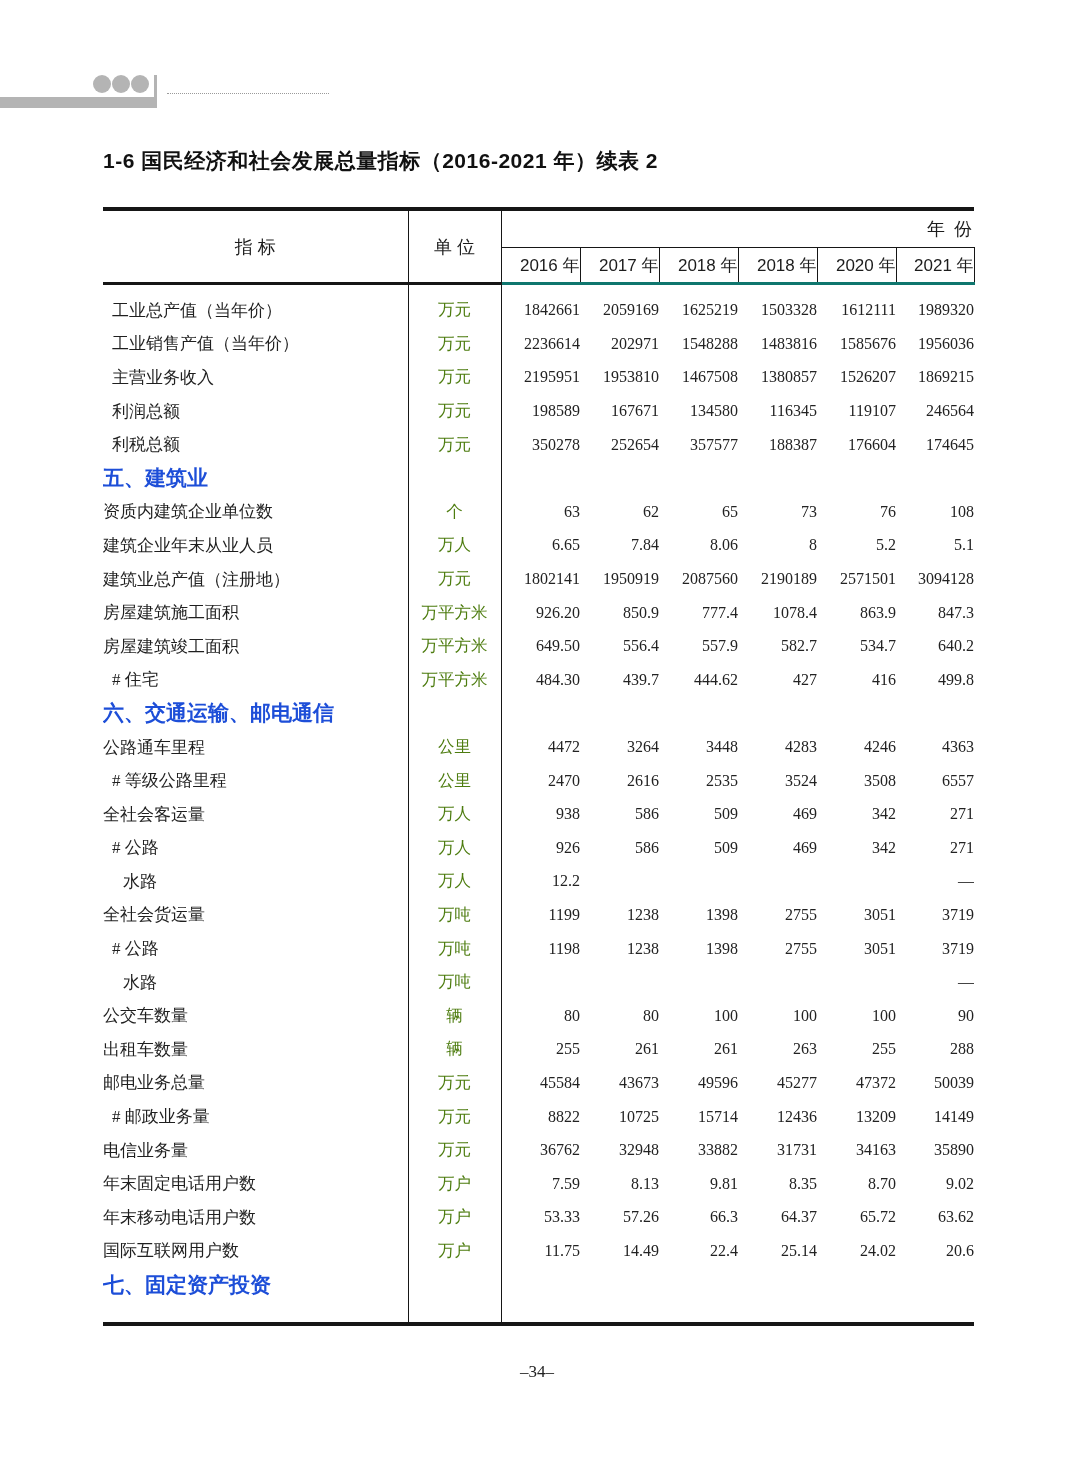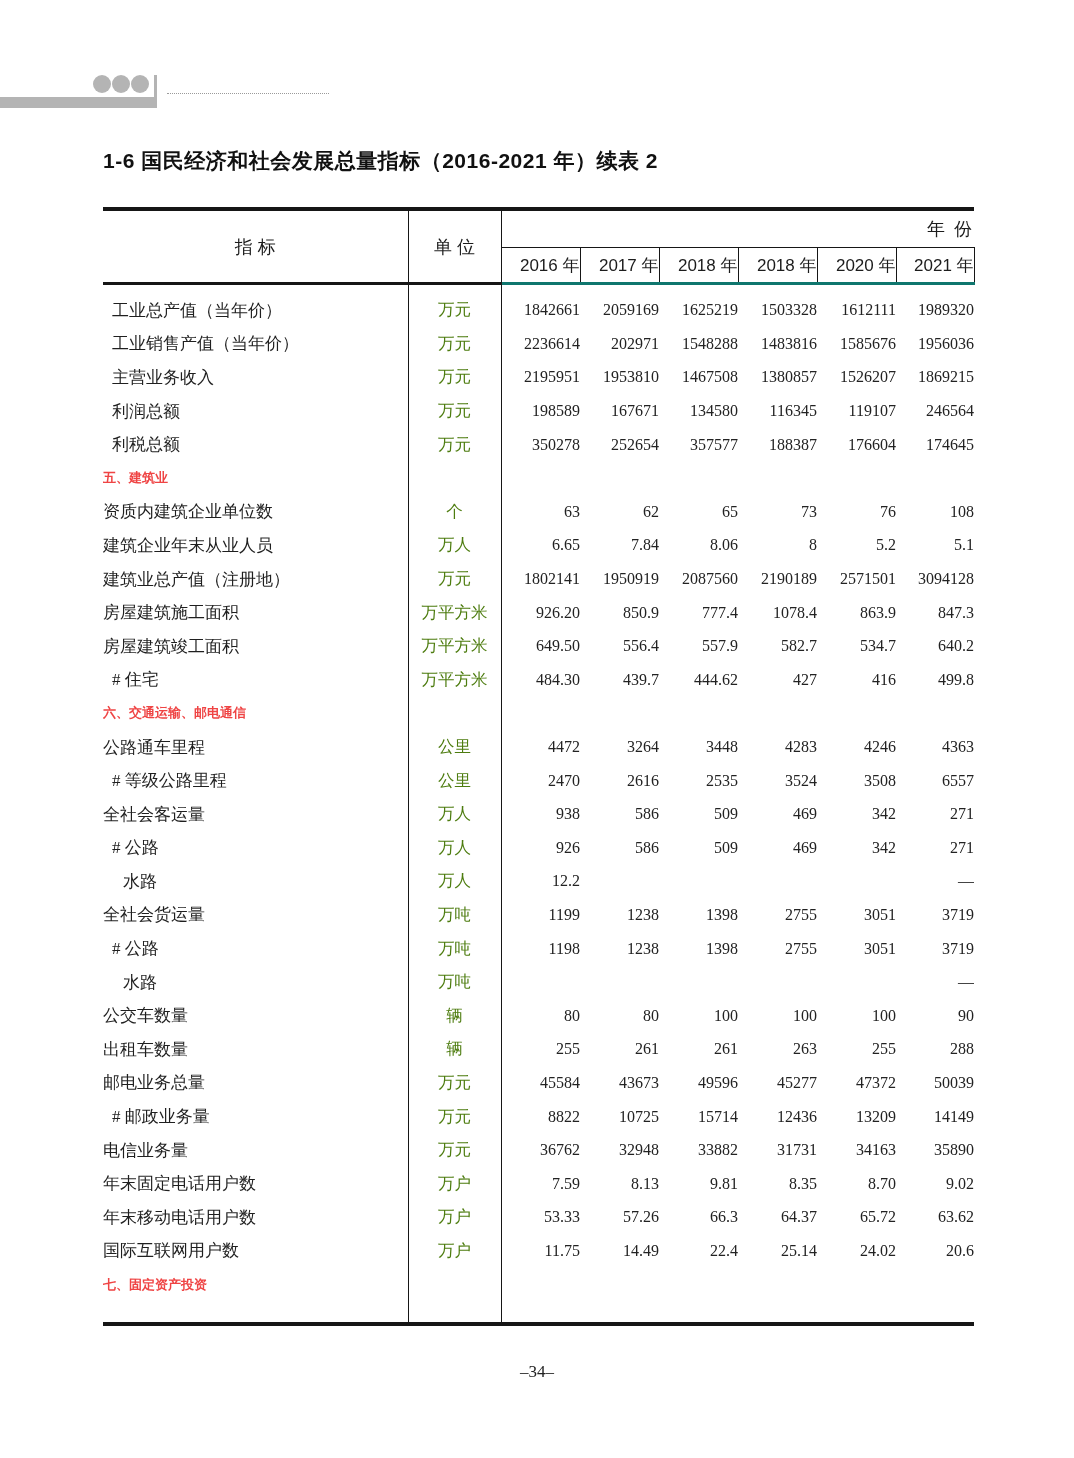--- a/index.html
+++ b/index.html
@@ -110,22 +110,22 @@
   }
   td.c-val {
     text-align: right;
     padding-right: 8px;
     font-size: 16px;
     color: #222;
   }
   tr.section-row td.c-label {
     font-family: Liberation Mono, monospace;
     font-weight: 700;
-    font-size: 13px;
-    color: #ef4444;
+    font-size: 21px;
+    color: #1d4ed8;
   }
   tr.spacer-top { height: 10px; }
   tr.spacer-bottom { height: 23px; }
 
   
   .page-number {
     position: absolute; left: 0; top: 1362px;
     width: 1074px;
     text-align: center;
     font-size: 17px;

